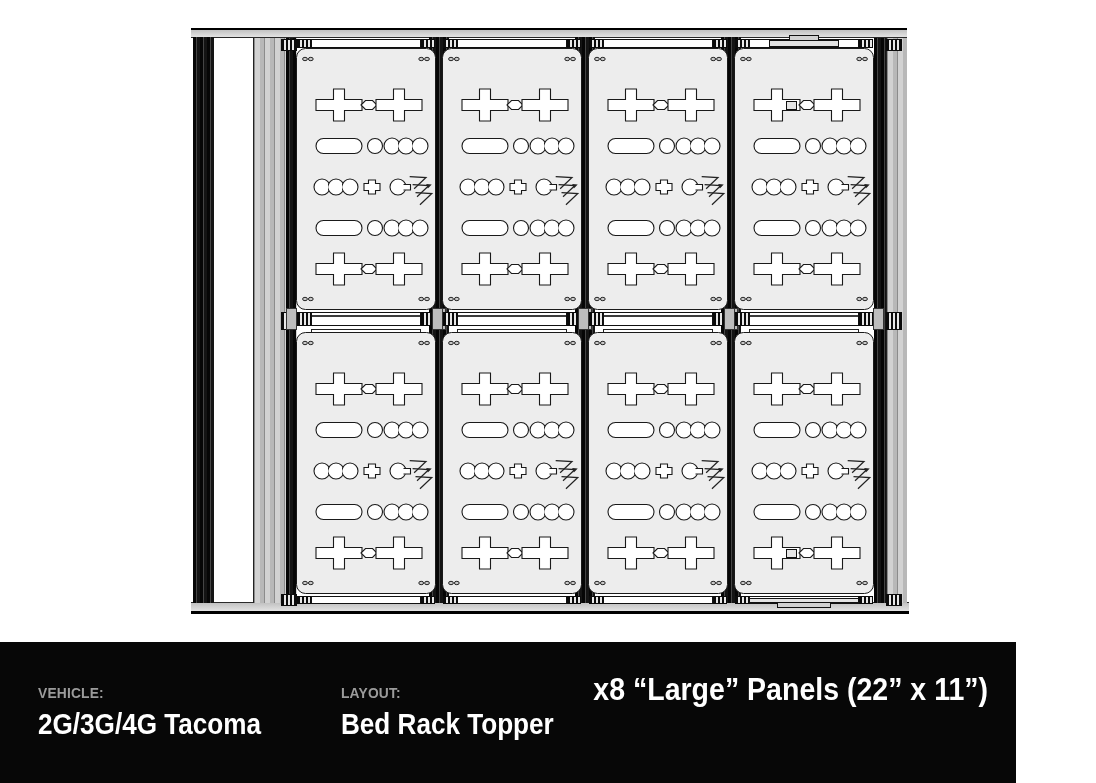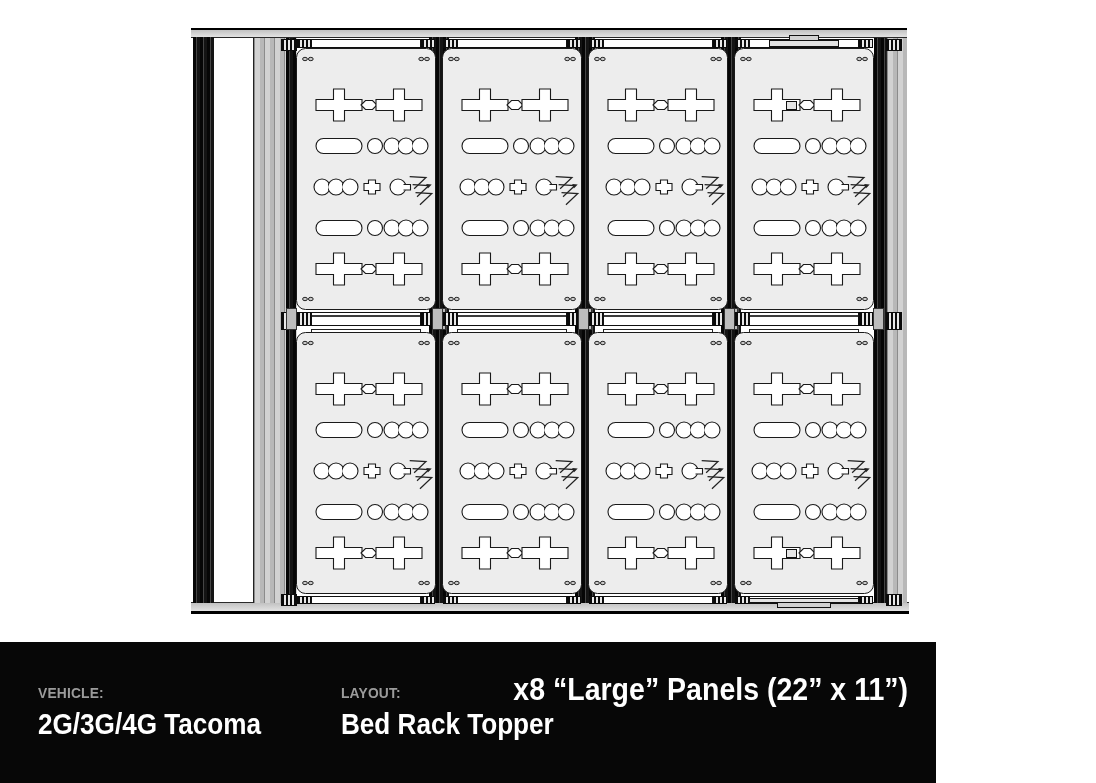--- a/index.html
+++ b/index.html
@@ -30,21 +30,21 @@
 
   .panel{position:absolute;width:140px;height:262px;z-index:3;}
 
   .bracket{position:absolute;background:#e3e3e3;border:1px solid #111;z-index:2;}
   .bracket.b-top::after{content:"";position:absolute;left:19px;top:-6px;width:28px;height:4px;background:#d2d2d2;border:1px solid #111;}
   .bracket.b-bot::after{content:"";position:absolute;left:27px;top:3px;width:52px;height:4px;background:#d2d2d2;border:1px solid #111;}
 
   .clamp{position:absolute;width:9px;height:7px;background:#e6e6e6;border:1px solid #111;z-index:4;}
 
   
-  .footer{position:absolute;left:0;top:642px;width:936px;height:141px;background:#070707;}
+  .footer{position:absolute;left:0;top:642px;width:1016px;height:141px;background:#070707;}
   .f-label{position:absolute;font-weight:700;font-size:15px;color:#9b9b9b;letter-spacing:.2px;
            transform:scaleX(.92);transform-origin:left top;white-space:nowrap;}
   .f-value{position:absolute;font-weight:700;font-size:29px;color:#ffffff;
            transform:scaleX(.9);transform-origin:left top;white-space:nowrap;}
   .f-headline{position:absolute;right:28px;top:30px;font-weight:700;font-size:31px;color:#ffffff;
            transform:scaleX(.92);transform-origin:right top;white-space:nowrap;}
   .svgdefs{position:absolute;width:0;height:0;overflow:hidden;}
 </style>
 </head>
 <body>

